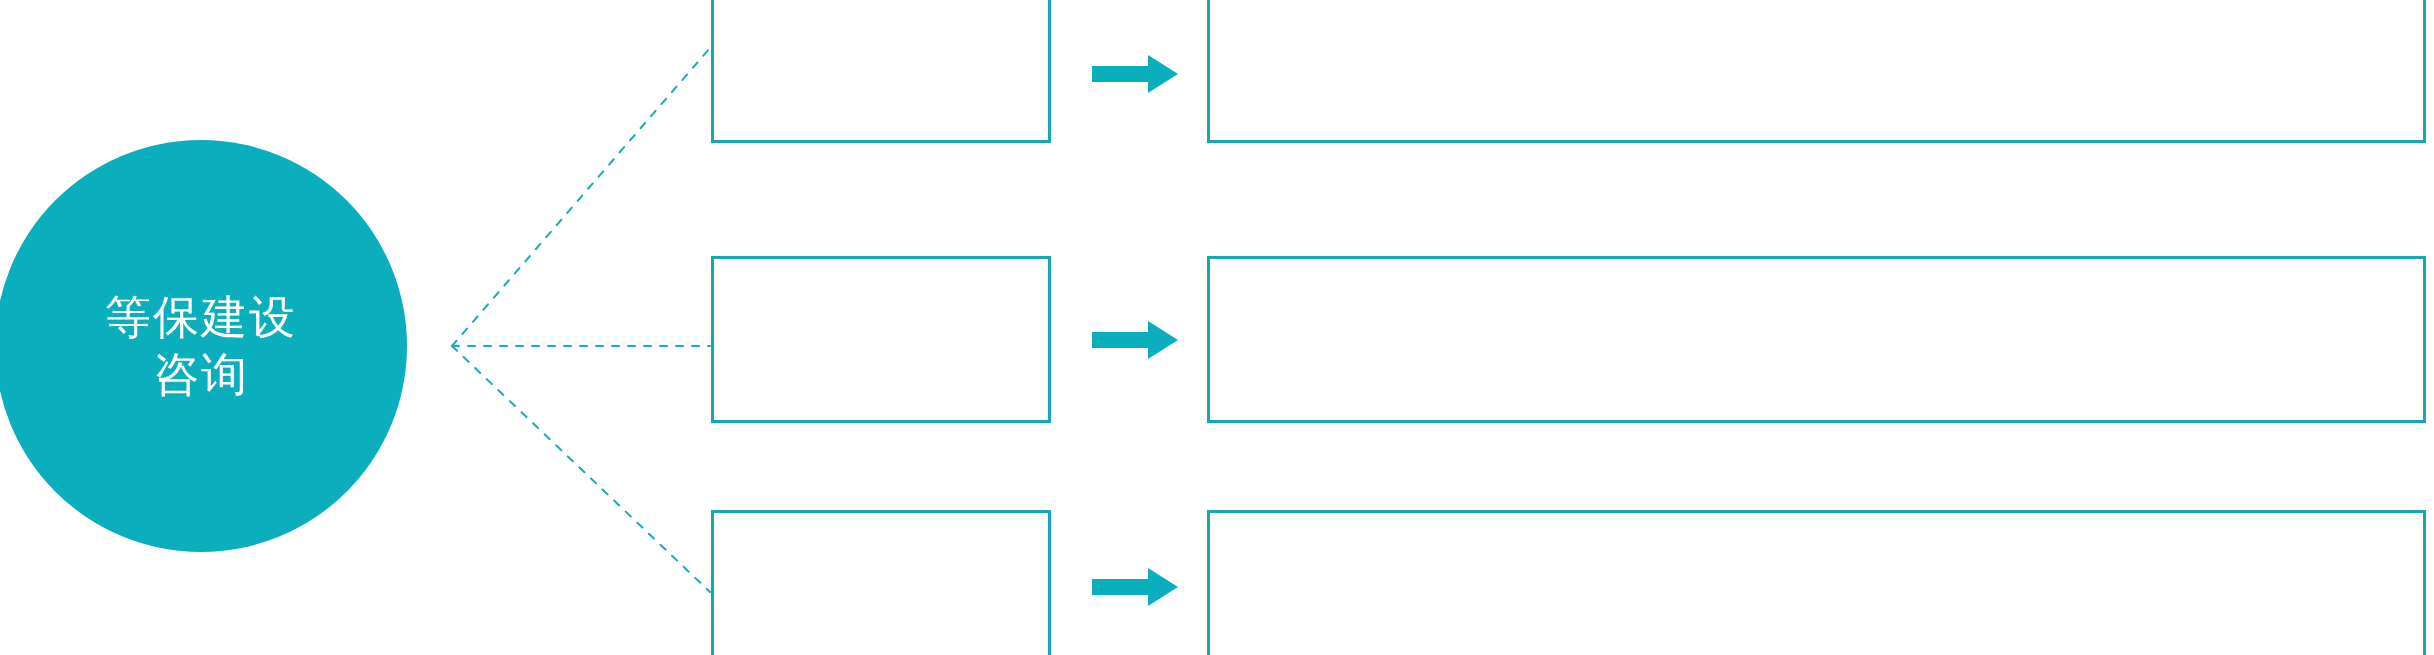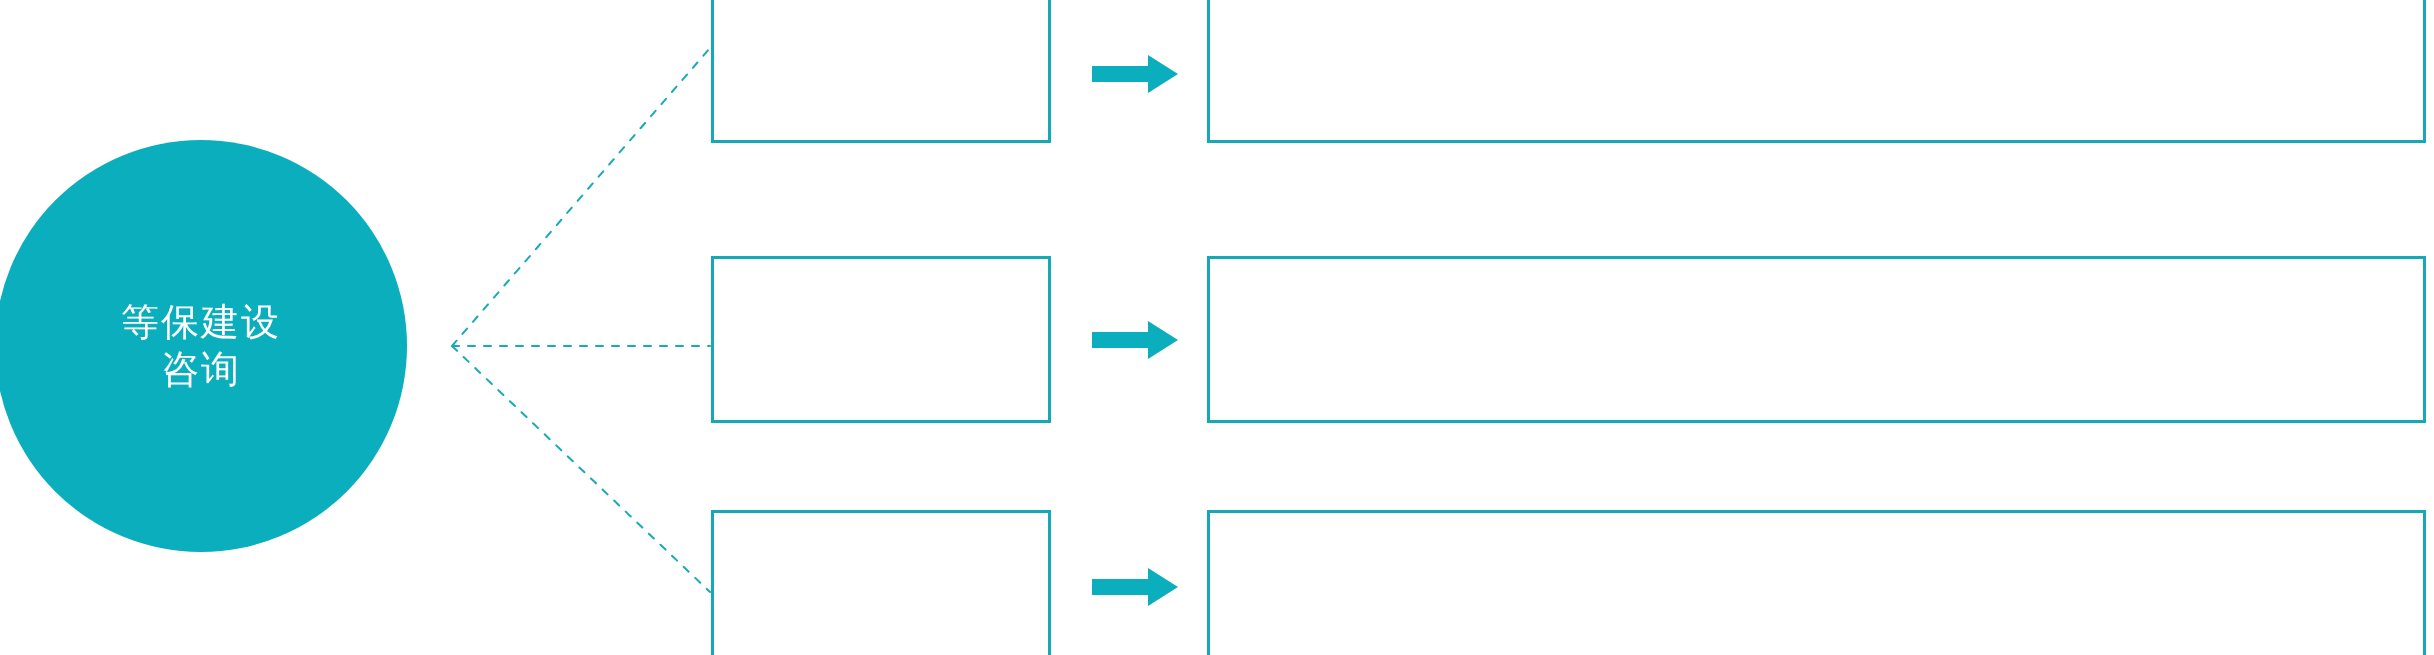--- a/index.html
+++ b/index.html
@@ -28,21 +28,21 @@
   .hub-circle {
     position: absolute;
     border-radius: 50%;
     display: flex;
     align-items: center;
     justify-content: center;
     text-align: center;
   }
   .hub-label {
     color: #ffffff;
-    font-size: 38px;
+    font-size: 46px;
     line-height: 1.25;
     letter-spacing: 2px;
     font-weight: 400;
     white-space: pre-line;
     user-select: none;
   }
   .stage-box {
     position: absolute;
     box-sizing: border-box;
     background: #ffffff;

